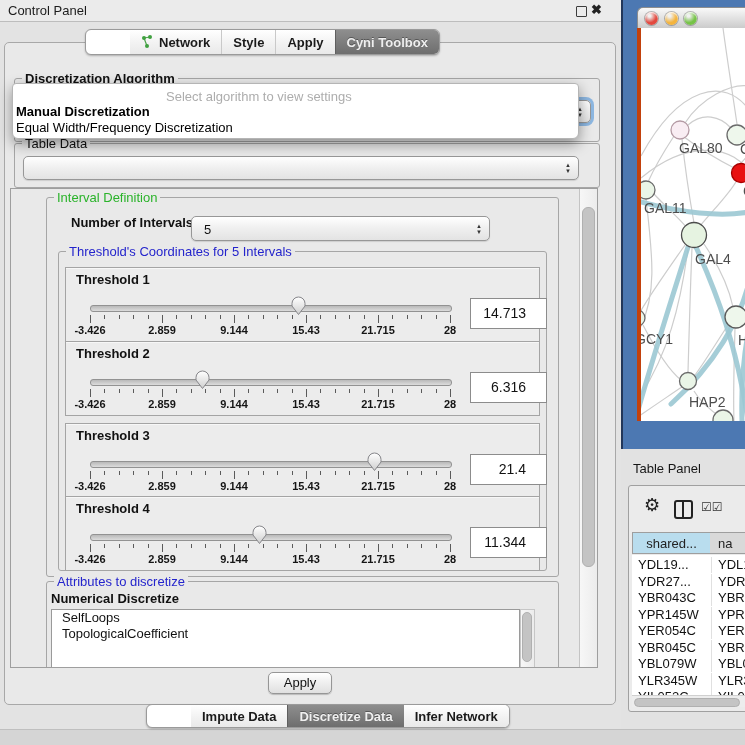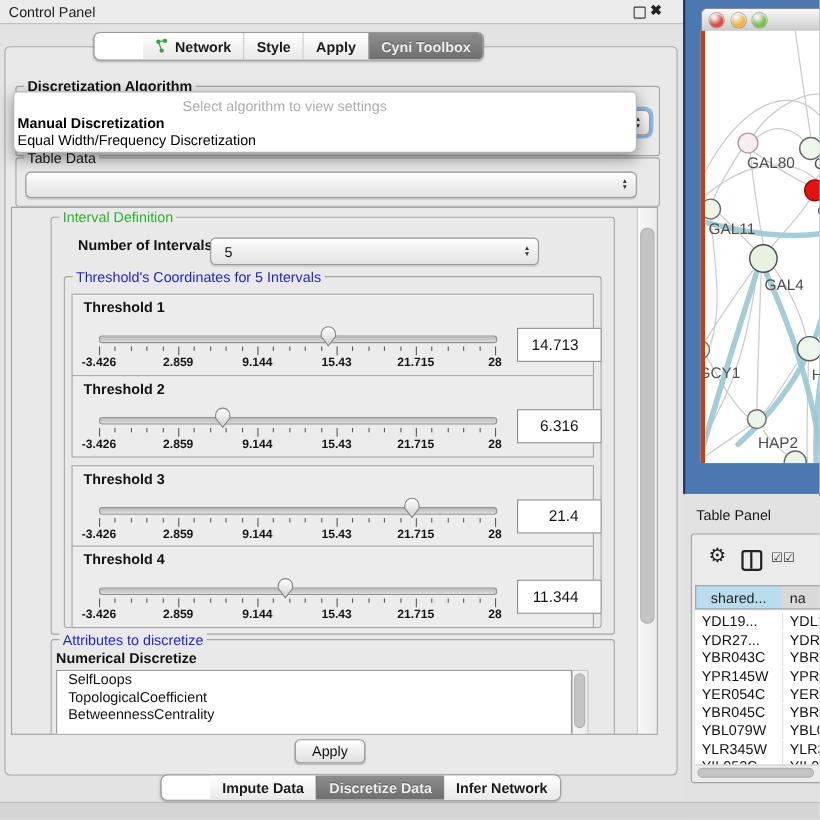--- a/index.html
+++ b/index.html
@@ -325,21 +325,20 @@
       </div>
     </div>
 
   <div class="abs group" style="left:35px;top:392px;width:511px;height:92px;">
     <span class="legend" id="attributes-legend" style="color: rgb(36, 36, 204);">Attributes to discretize</span>
   </div>
   <span class="abs" style="left:40px;top:402px;font-size:13px;font-weight:bold;color:#111;">Numerical Discretize</span>
   <div class="listbox" style="left:40px;top:420px;width:467px;height:58px;" id="attr-list">
       <div class="li">SelfLoops</div>
       <div class="li">TopologicalCoefficient</div>
-      <div class="li">BetweennessCentrality</div>
     </div>
   <div class="vsb" style="left:509px;top:420px;width:13px;height:58px;border:1px solid #c6c6c6;">
     <div class="sb-thumb" style="left:1px;top:2px;width:8px;height:48px;"></div>
   </div>
 </div>
 
 <div class="abs aquabtn" style="left:268px;top:672px;width:62px;height:20px;line-height:20px;">Apply</div>
 
 <div class="abs seg" style="left:146px;top:704px;height:22px;" id="bottom-tabs">
     <div class="tab">

